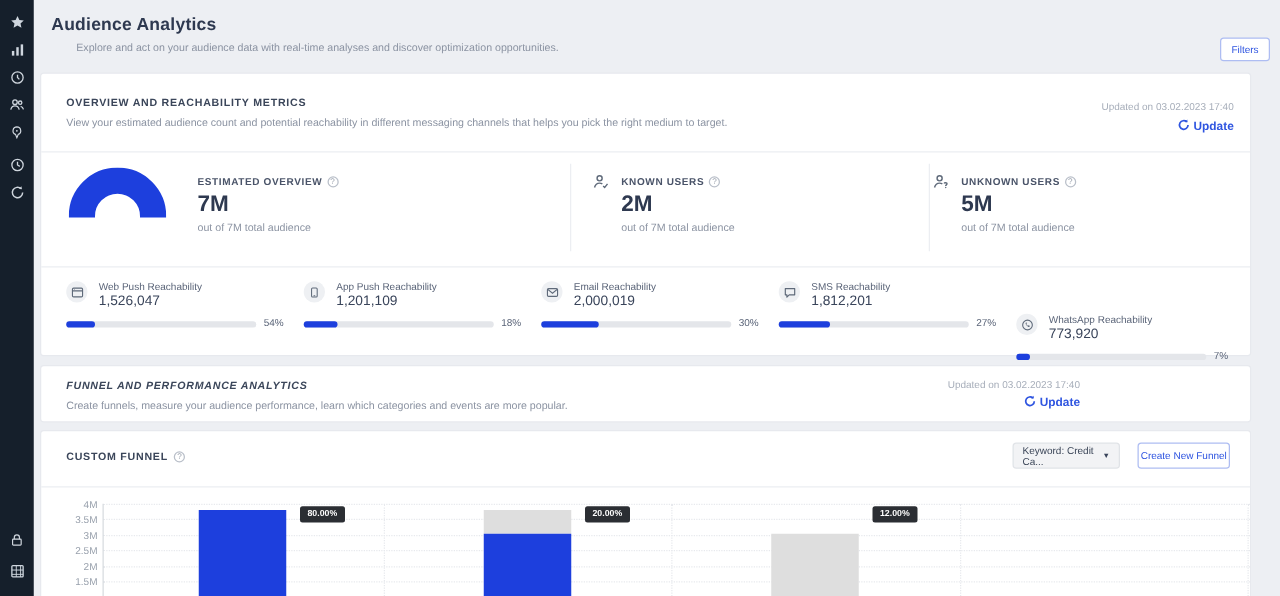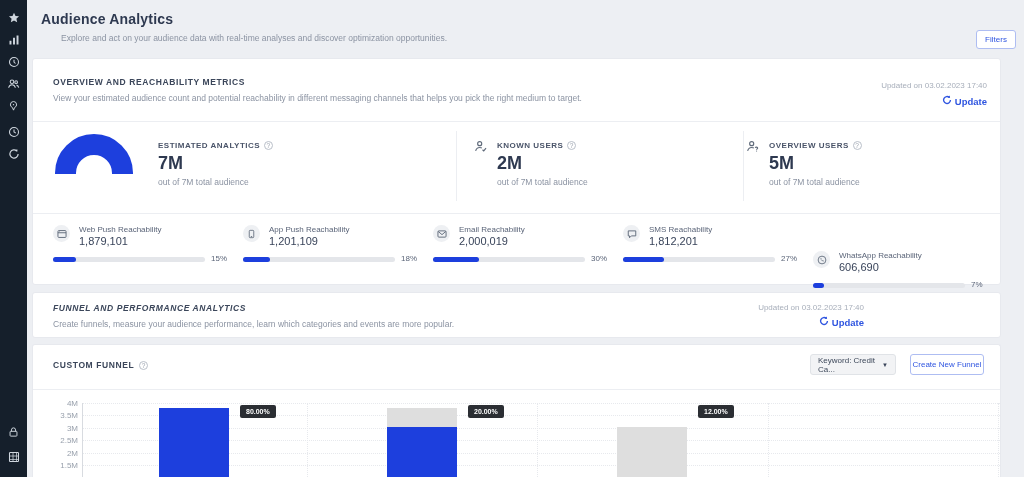--- a/index.html
+++ b/index.html
@@ -147,21 +147,21 @@
             <path d="M12.5 0.8 L12.9 4.6 L9.2 4.0 Z" fill="#2f55e0"></path>
           </svg></span>
       <span>Update</span>
     </div>
     <div class="hdiv" style="top:62px;"></div>
     <div id="metrics">
         <div class="half-donut" style="left: 22px;">
           <div class="ring"></div>
         </div>
         <div class="m-label" style="left: 125px; top: 82px;">
-          <span>ESTIMATED ANALYTICS</span>
+          <span>ESTIMATED OVERVIEW</span>
           <span class="q-circle">?</span>
         </div>
         <div class="m-value" style="left: 125px; top: 94px;">7M</div>
         <div class="m-sub" style="left: 125px; top: 118px;">out of 7M total audience</div>
         <span class="m-icon" style="left: 441px; top: 80px;"><svg width="13" height="13" viewBox="0 0 16 16" fill="none" stroke="currentColor" stroke-width="1.4">
             <circle cx="7" cy="4.5" r="2.5"></circle>
             <path d="M2 13.5c.7-2.8 2.6-4.3 5-4.3 1 0 1.9.25 2.7.75"></path>
             <path d="M10.5 12l1.5 1.5L14.8 10"></path>
           </svg></span>
         <div class="m-label" style="left: 464px; top: 82px;">
@@ -170,44 +170,44 @@
         </div>
         <div class="m-value" style="left: 464px; top: 94px;">2M</div>
         <div class="m-sub" style="left: 464px; top: 118px;">out of 7M total audience</div>
         <span class="m-icon" style="left: 713px; top: 80px;"><svg width="13" height="13" viewBox="0 0 16 16" fill="none" stroke="currentColor" stroke-width="1.4">
             <circle cx="7" cy="4.5" r="2.5"></circle>
             <path d="M2 13.5c.7-2.8 2.6-4.3 5-4.3 1 0 1.9.25 2.7.75"></path>
             <path d="M11.5 9.6c.2-1 2.8-1.2 2.8.3 0 1-1.3 1.1-1.3 2.1"></path>
             <circle cx="13" cy="13.6" r=".7" fill="currentColor" stroke="none"></circle>
           </svg></span>
         <div class="m-label" style="left: 736px; top: 82px;">
-          <span>OVERVIEW USERS</span>
+          <span>UNKNOWN USERS</span>
           <span class="q-circle">?</span>
         </div>
         <div class="m-value" style="left: 736px; top: 94px;">5M</div>
         <div class="m-sub" style="left: 736px; top: 118px;">out of 7M total audience</div>
       </div>
     <div class="vdiv" style="left:423px;"></div>
     <div class="vdiv" style="left:710px;"></div>
     <div class="hdiv" style="top:154px;"></div>
     <div id="reach">
         <div class="reach-col" style="left: 20px;">
           <div class="reach-ico">
             <svg width="10" height="10" viewBox="0 0 16 16" fill="none" stroke="currentColor" stroke-width="1.5">
               <rect x="1.5" y="2.5" width="13" height="11" rx="1.5"></rect>
               <path d="M1.5 6h13"></path>
               <circle cx="4" cy="4.3" r=".6" fill="currentColor" stroke="none"></circle>
             </svg>
           </div>
           <div class="reach-label">Web Push Reachability</div>
-          <div class="reach-value">1,879,101</div>
+          <div class="reach-value">1,526,047</div>
           <div class="reach-track">
             <div class="reach-fill" style="width: 22.8px;"></div>
           </div>
-          <div class="reach-pct">15%</div>
+          <div class="reach-pct">54%</div>
         </div>
         <div class="reach-col" style="left: 210px;">
           <div class="reach-ico">
             <svg width="9" height="10" viewBox="0 0 16 16" fill="none" stroke="currentColor" stroke-width="1.5">
               <rect x="4" y="1.5" width="8" height="13" rx="1.5"></rect>
               <path d="M6.8 12.5h2.4"></path>
             </svg>
           </div>
           <div class="reach-label">App Push Reachability</div>
           <div class="reach-value">1,201,109</div>
@@ -244,21 +244,21 @@
           <div class="reach-pct">27%</div>
         </div>
         <div class="reach-col" style="left: 780px; margin-top: 26px;">
           <div class="reach-ico">
             <svg width="10" height="10" viewBox="0 0 16 16" fill="none" stroke="currentColor" stroke-width="1.4">
               <circle cx="8" cy="8" r="6.2"></circle>
               <path d="M5.6 5.3c-.4 1.8 2.6 5.4 4.8 5.1l.5-1.3-1.7-.8-.7.6c-.9-.4-1.7-1.3-2-2.2l.7-.5-.5-1.6z" fill="currentColor" stroke="none"></path>
             </svg>
           </div>
           <div class="reach-label">WhatsApp Reachability</div>
-          <div class="reach-value">606,690</div>
+          <div class="reach-value">773,920</div>
           <div class="reach-track">
             <div class="reach-fill" style="width: 10.64px;"></div>
           </div>
           <div class="reach-pct">7%</div>
         </div>
       </div>
   </section>
 
   <section class="card card2">
     <div class="sec-title" style="left:20px; top:10px;font-style:italic;">FUNNEL AND PERFORMANCE ANALYTICS</div>

